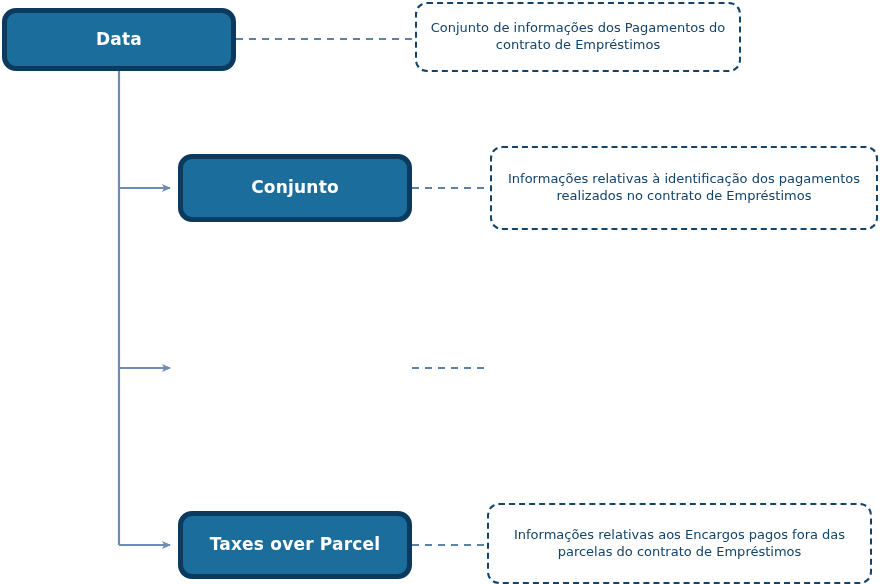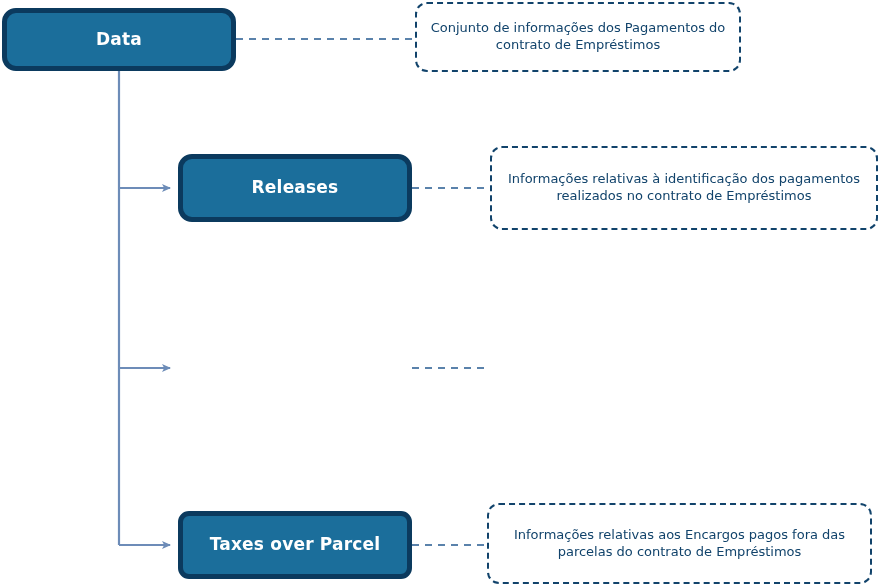--- a/index.html
+++ b/index.html
@@ -98,25 +98,25 @@
     <path d="M412,188 L489,188" stroke="#5a82ab" stroke-width="2.2" fill="none" stroke-dasharray="7 6"></path>
     <path d="M412,368 L486,368" stroke="#5a82ab" stroke-width="2.2" fill="none" stroke-dasharray="7 6"></path>
     <path d="M412,545 L486,545" stroke="#5a82ab" stroke-width="2.2" fill="none" stroke-dasharray="7 6"></path>
   </svg>
 
   <div class="node root" style="left:2px; top:8px; width:234px; height:63px;">
     <span class="node-label">Data</span>
   </div>
 
   <div class="node" style="left:178px; top:154px; width:234px; height:68px;">
-    <span class="node-label">Releases</span>
+    <span class="node-label">Conjunto</span>
   </div>
 
 
-  <div class="node" style="left:178px; top:511px; width:234px; height:68px;border-radius:11px;">
+  <div class="node" style="left:178px; top:511px; width:234px; height:68px;">
     <span class="node-label">Taxes over Parcel</span>
   </div>
 
   <div class="note" style="left:415px; top:2px; width:326px; height:70px;">
     <span class="note-text">Conjunto de informações dos Pagamentos do contrato de Empréstimos</span>
   </div>
 
   <div class="note" style="left:490px; top:146px; width:388px; height:84px;justify-content:center;">
     <span class="note-text">Informações relativas à identificação dos pagamentos realizados no contrato de Empréstimos</span>
   </div>

